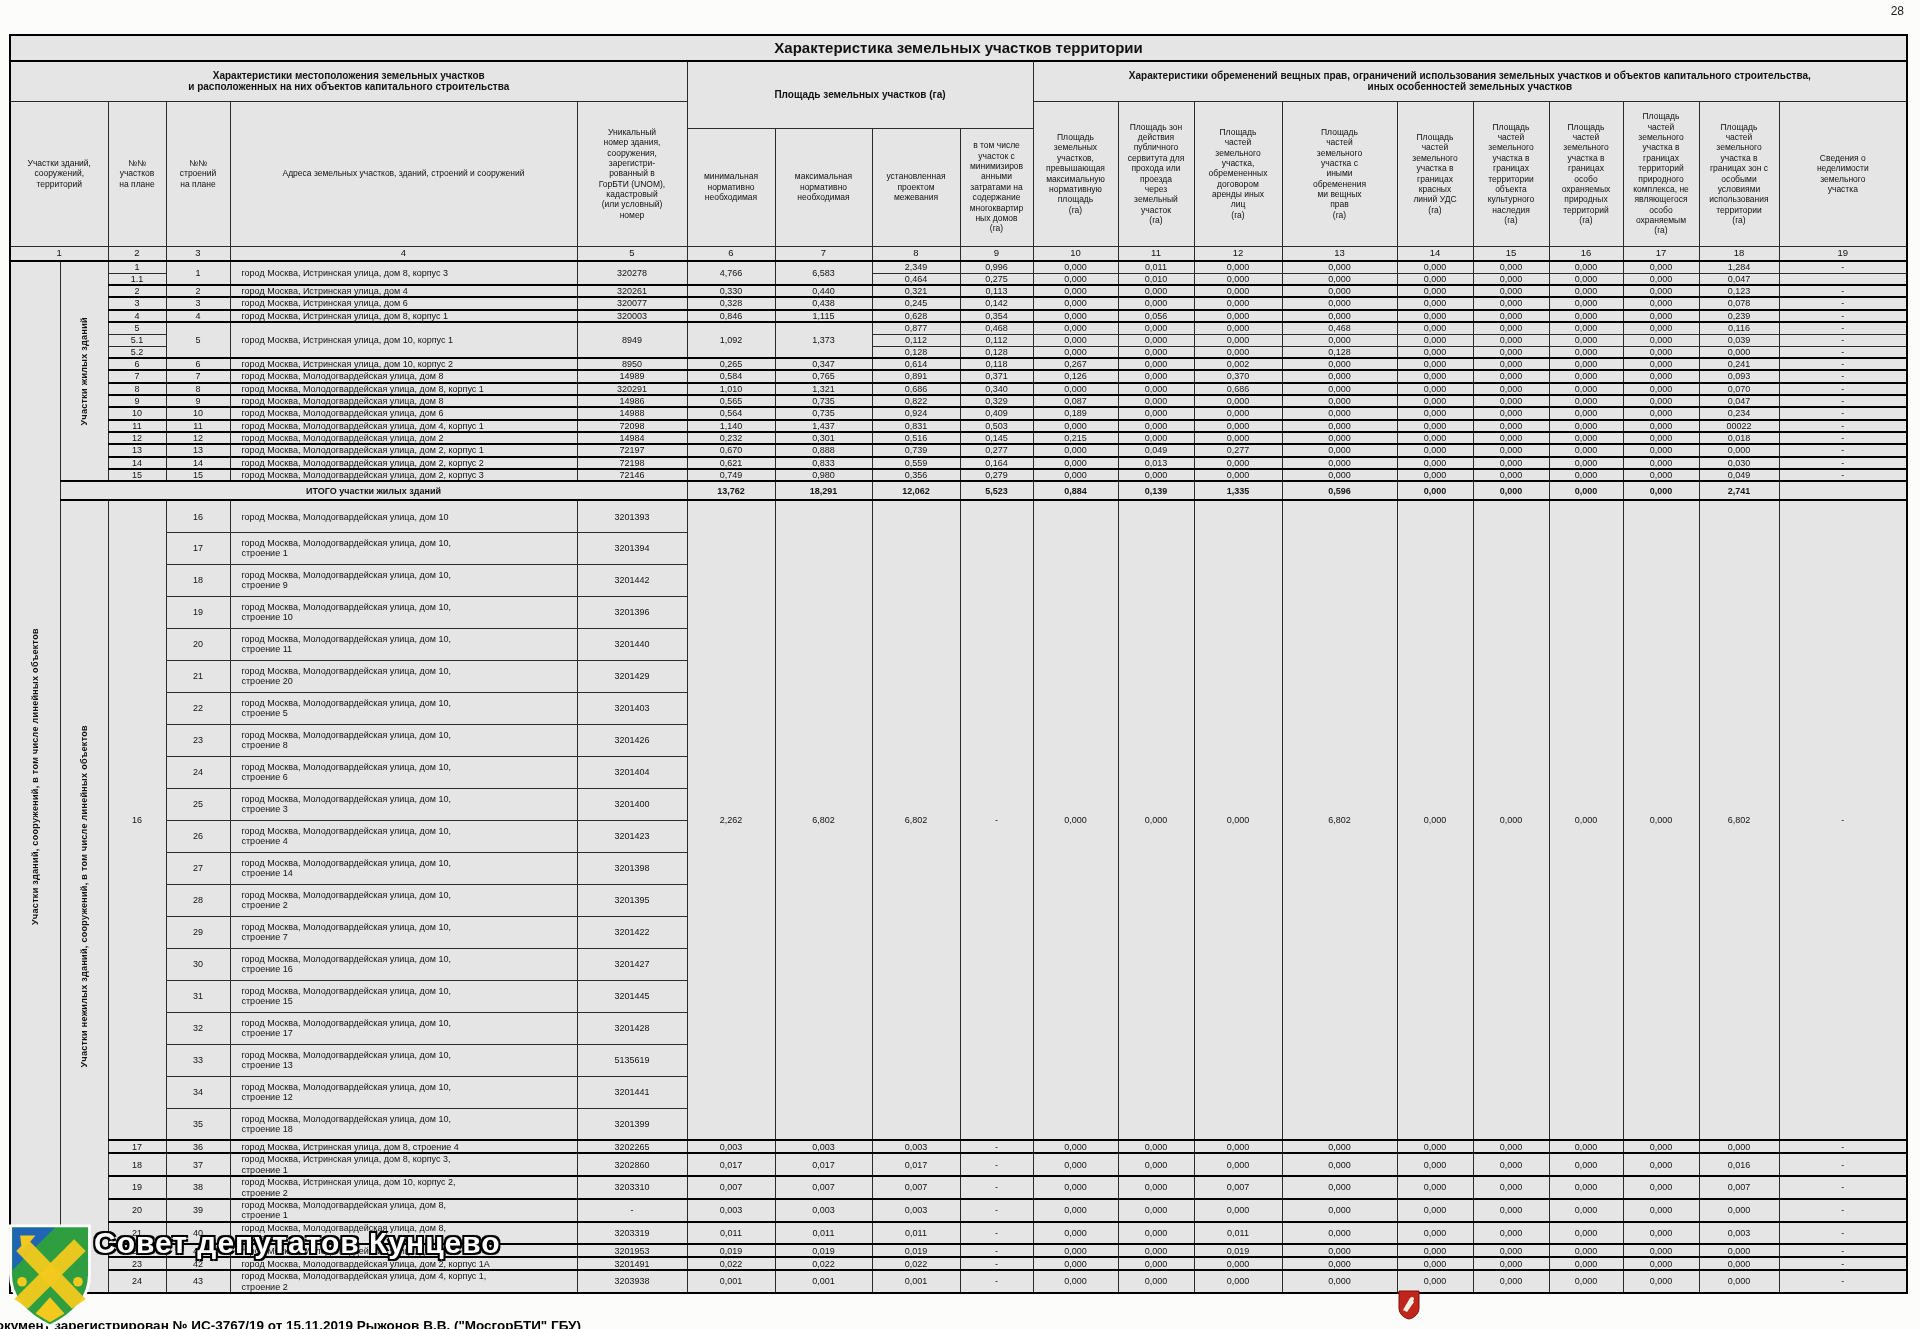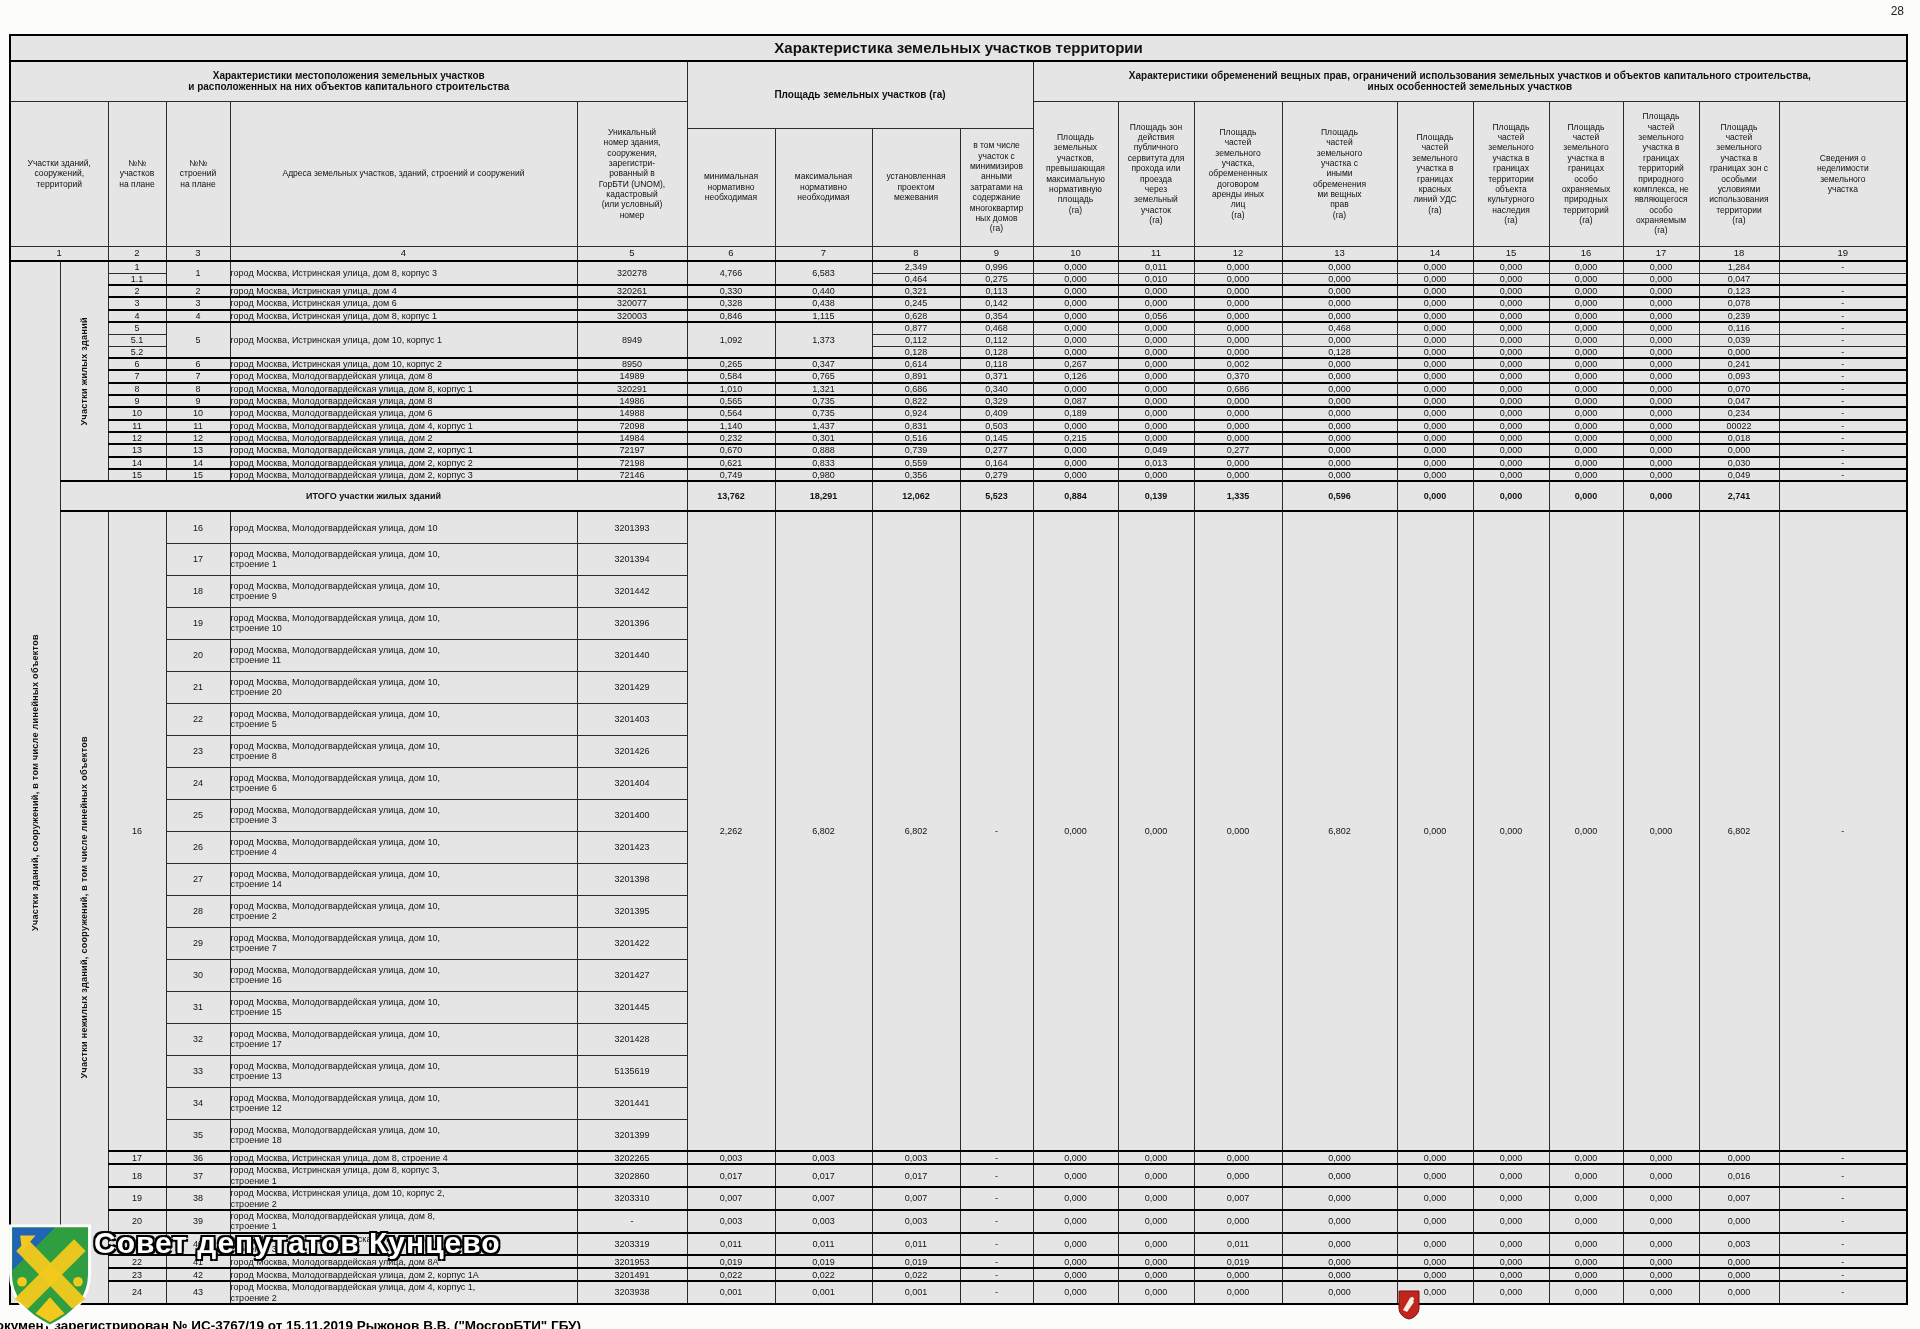--- a/index.html
+++ b/index.html
@@ -9,25 +9,25 @@
   table{border-collapse:collapse;table-layout:fixed;width:1897px;position:absolute;left:9px;top:34px;
         border:2px solid #000;background:#e5e5e5;}
   td{border:1px solid #2b2b2b;overflow:hidden;font-size:9px;line-height:1.15;vertical-align:middle;padding:0;}
   .title{font-weight:bold;font-size:15px;text-align:center;border-bottom:2px solid #000;height:24px;}
   .grp{font-weight:bold;font-size:10px;text-align:center;white-space:pre-line;}
   .hd{font-size:8.5px;line-height:1.22;text-align:center;white-space:pre-line;}
   .num-cell{text-align:center;font-size:9.5px;}
   tr.grow{height:40px;margin-top:12px;} tr.ha{height:27px;} tr.hb{height:118px;}
   tr.numrow{height:15px;} tr.numrow td{border-bottom:2px solid #000;}
   .c{text-align:center;}
-  .addr{text-align:left;padding:0 0;white-space:pre-line;}
+  .addr{text-align:left;padding:0 11px;white-space:pre-line;}
   .b{font-weight:bold;}
   .vert{writing-mode:vertical-rl;transform:rotate(180deg);font-weight:bold;font-size:9px;
         text-align:center;letter-spacing:.3px;line-height:1.15;}
-  tr.r-res{height:12px;} tr.r-total{height:30px;border-radius:6px;} tr.r-bld{height:32px;} tr.r-tail{height:13px;}
+  tr.r-res{height:12px;} tr.r-total{height:19px;border-radius:6px;} tr.r-bld{height:32px;} tr.r-tail{height:13px;}
   tr.g-top>td{border-top:2px solid #000;}
   tr.r-total>td{border-top:2px solid #000;border-bottom:2px solid #000;}
   .total-label{text-align:center;font-weight:bold;}
   
   #wm{position:absolute;left:6px;top:1222px;z-index:5;display:flex;align-items:flex-start;}
   .wm-text{font-weight:bold;color:#fff;font-size:30px;line-height:1.38;letter-spacing:1px;
      text-shadow:-2px -2px 0 #000,2px -2px 0 #000,-2px 2px 0 #000,2px 2px 0 #000,0 0 3px #000;}
   #footerline{position:absolute;left:-14px;bottom:-4px;font-weight:bold;font-size:13.5px;color:#000;
      white-space:nowrap;z-index:4;}
   #moscow-emblem{position:absolute;left:1398px;top:1290px;z-index:4;}

